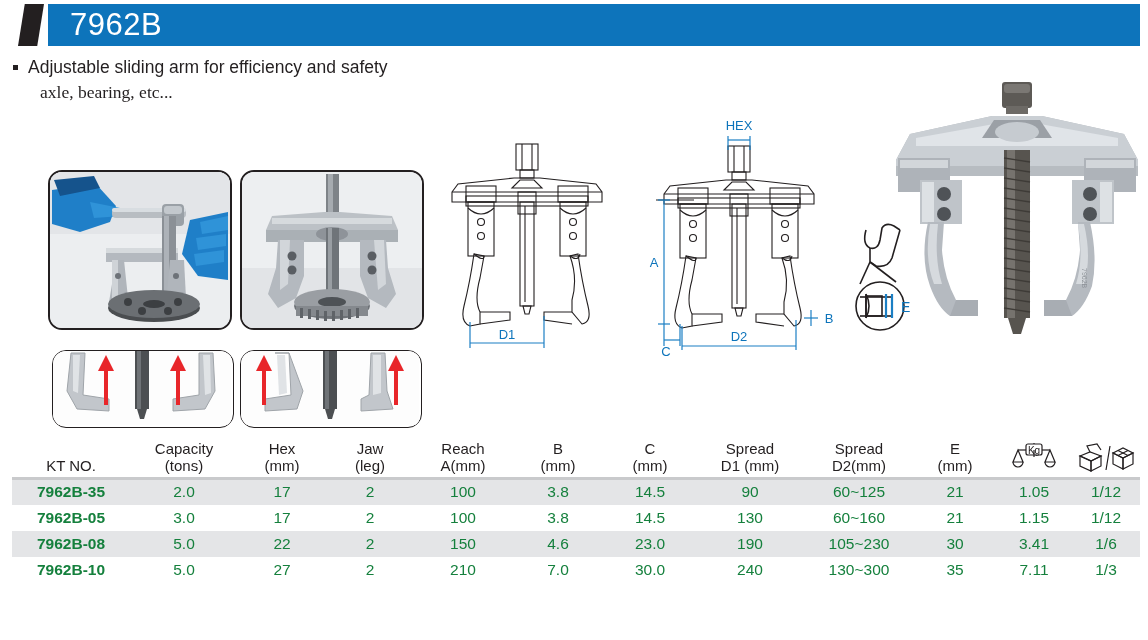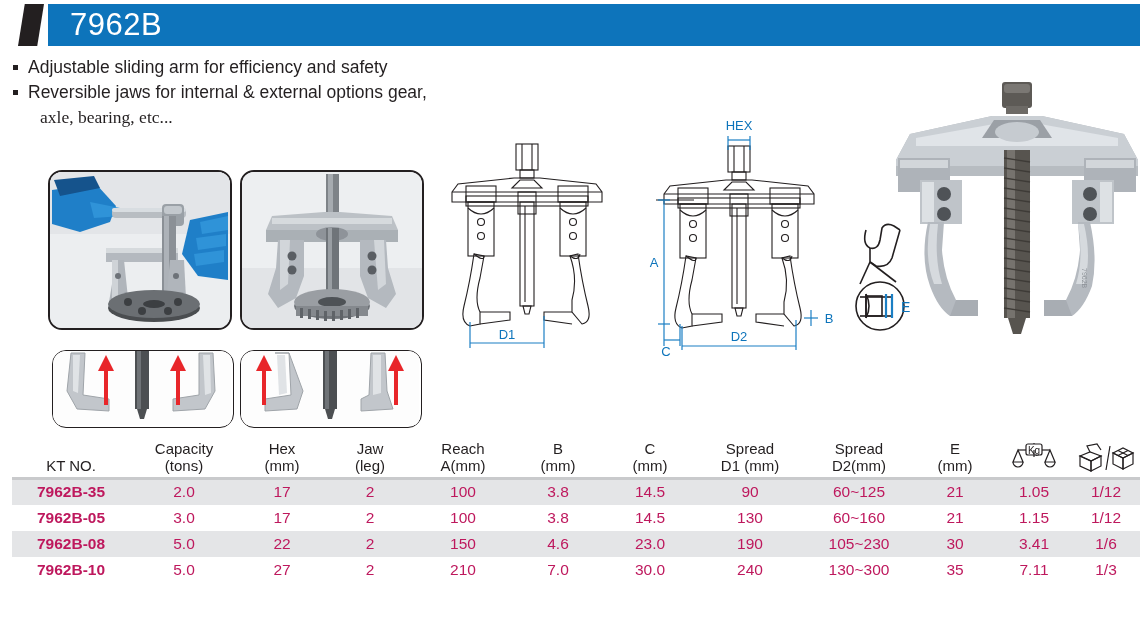--- a/index.html
+++ b/index.html
@@ -59,21 +59,21 @@
     position: absolute; left: 12px; top: 440px; width: 1128px;
     border-collapse: collapse;
   }
   #spec-table th {
     font-size: 15px; font-weight: 400; color: #231f20;
     text-align: center; vertical-align: bottom;
     padding: 0 0 3px 0; line-height: 17px;
     border-bottom: 3px solid #c9cacc;
   }
   #spec-table td {
-    font-size: 15.5px; text-align: center; color: #be185d;
+    font-size: 15.5px; text-align: center; color: #15803d;
     height: 26px; padding: 0;
   }
   #spec-table td.kt { font-weight: bold; font-size: 15.5px; text-align: center; }
   #spec-table tbody tr:nth-child(odd) { background: #e4e5e7; }
   #spec-table tbody tr:nth-child(even) { background: #ffffff; }
   .icon-cell svg { display: block; margin: 0 auto; }
   .diag-label { fill: #0d74bb; font-size: 13px; font-family: "Liberation Sans", sans-serif; }
 </style>
 </head>
 <body>
@@ -81,21 +81,20 @@
 <div id="page">
 
   <div id="header">
     <div id="header-tab"></div>
     <div id="header-bar"></div>
     <div id="header-title">7962B</div>
   </div>
 
   <div id="bullets">
     <div class="bullet">Adjustable sliding arm for efficiency and safety</div>
-    <div class="bullet">Reversible jaws for internal &amp; external options gear,</div>
     <div class="bullet cont">axle, bearing, etc...</div>
   </div>
 
   <div class="photo-card" id="photo-1">
     <svg width="180" height="156" viewBox="0 0 180 156">
       <rect x="0" y="0" width="180" height="156" fill="#eceef0"></rect>
       <rect x="0" y="0" width="180" height="62" fill="#e3e5e8"></rect>
 
       <path d="M2 18 L46 12 L66 34 L60 50 L30 60 L2 52 Z" fill="#1f7fc8"></path>
       <path d="M4 8 L44 4 L50 16 L10 24 Z" fill="#15538c"></path>

